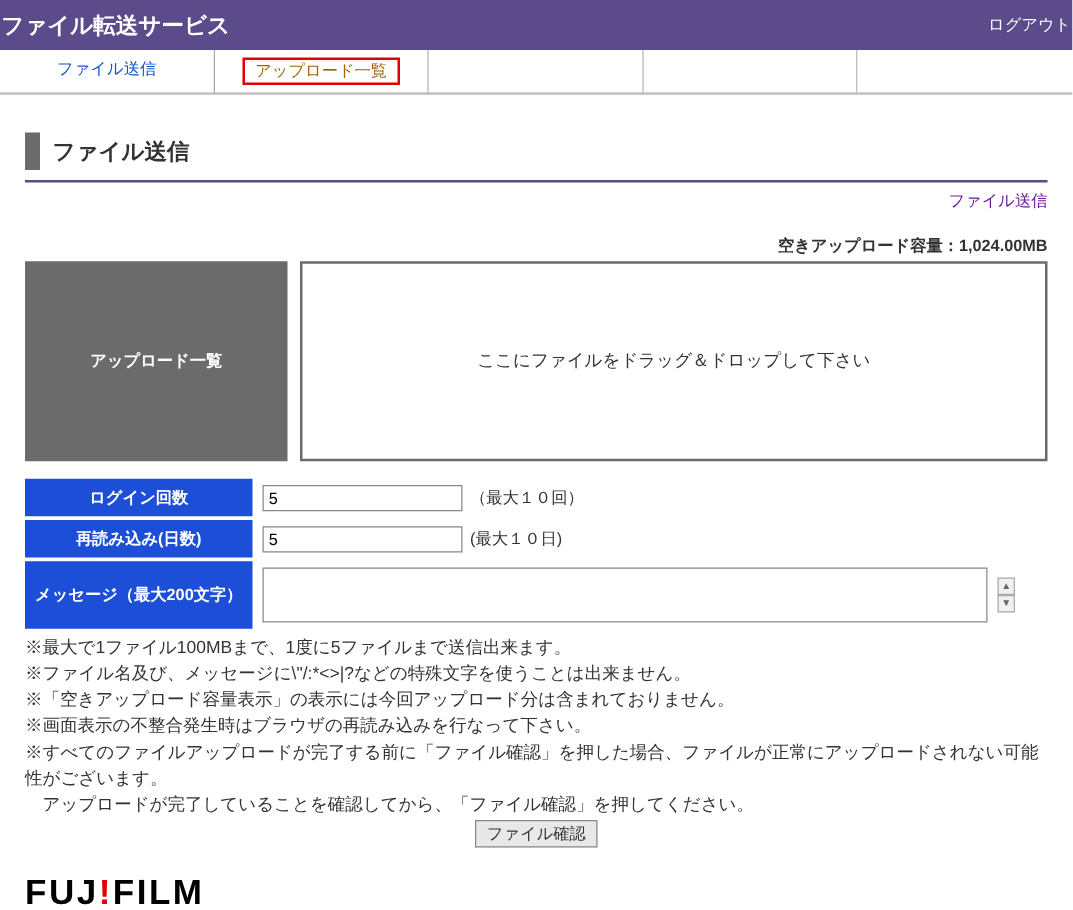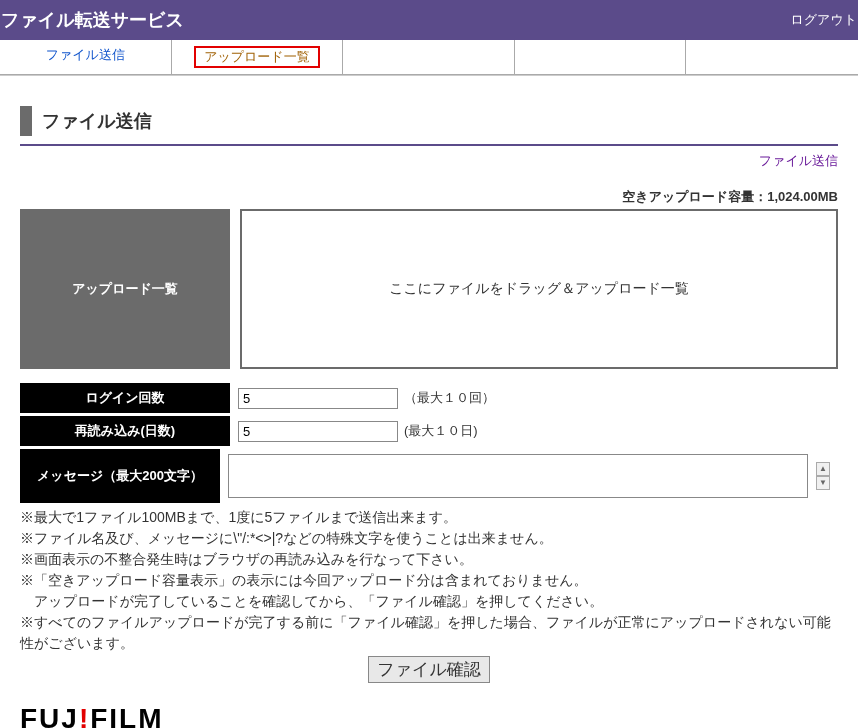--- a/index.html
+++ b/index.html
@@ -13,33 +13,33 @@
     .tab-highlight { color: #a16207; }
     .tab-highlight-box { display: inline-block; border: 2px solid #e20000; padding: 0 8px; }
     .content-pad { padding: 0 20px; }
     .section-title-bar { display: flex; align-items: center; margin-top: 30px; margin-bottom: 8px; }
     .section-accent { width: 12px; height: 30px; background: #6b6b6b; margin-right: 10px; }
     .section-title { font-size: 18px; font-weight: bold; }
     .hr-purple { border: 0; border-top: 2px solid #5b4b8a; margin: 0 0 6px 0; }
     .reload-link { text-align: right; color: #6a1b9a; font-size: 13px; margin-bottom: 18px; cursor: pointer; }
     .capacity { text-align: right; font-size: 13px; font-weight: bold; margin-bottom: 3px; }
     .form-row { display: flex; align-items: stretch; margin-bottom: 3px; }
-    .form-label { width: 210px; background: #000000; color: #fff; display: flex; align-items: center; justify-content: center; font-weight: bold; font-size: 13px; }
+    .form-label { width: 182px; background: #1d4ed8; color: #fff; display: flex; align-items: center; justify-content: center; font-weight: bold; font-size: 13px; }
     .form-value { flex: 1; padding: 4px 8px; display: flex; align-items: center; gap: 6px; }
     .dropzone-row { display: flex; align-items: stretch; margin-bottom: 14px; }
     .dropzone-label { width: 210px; background: #6b6b6b; color: #fff; display: flex; align-items: center; justify-content: center; font-weight: bold; font-size: 13px; height: 160px; }
     .dropzone { flex: 1; margin-left: 10px; border: 2px solid #6b6b6b; display: flex; align-items: center; justify-content: center; color: #333; font-size: 14px; }
     .text-input { width: 160px; border: 1px solid #888; padding: 2px 4px; font-size: 13px; }
     .hint { font-size: 13px; }
     .textarea { width: 580px; height: 44px; border: 1px solid #888; resize: none; font-family: inherit; font-size: 13px; padding: 2px; }
     .msg-row .form-label { height: 54px; text-align: center; }
     .login-row .form-label, .expire-row .form-label { height: 30px; }
     .notes { margin-top: 4px; font-size: 14px; line-height: 1.5; }
     .confirm-row { text-align: center; margin-top: 2px; }
-    .confirm-btn { display: inline-block; border: 1px solid #888; background: #e8e8e8; padding: 1px 8px; font-size: 17px; cursor: pointer; }
+    .confirm-btn { display: inline-block; border: 1px solid #888; background: #e8e8e8; padding: 1px 8px; font-size: 13px; cursor: pointer; }
     .footer { padding: 20px; }
     .logo { font-family: Arial, sans-serif; font-weight: 900; font-size: 28px; letter-spacing: 2px; color: #000; }
     .logo-dot { color: #e20000; }
     .scroll-control { display: inline-flex; flex-direction: column; margin-left: 2px; }
     .scroll-btn { width: 14px; height: 14px; border: 1px solid #aaa; background: #f0f0f0; font-size: 8px; line-height: 12px; text-align: center; color: #666; cursor: pointer; }
   </style>
 </head>
 <body>
 
 <div class="header">
@@ -60,21 +60,21 @@
     <div class="section-accent"></div>
     <div class="section-title">ファイル送信</div>
   </div>
   <hr class="hr-purple">
   <div class="reload-link">ファイル送信</div>
   <div class="capacity">空きアップロード容量：1,024.00MB</div>
 
   <div class="dropzone-row">
     <div class="dropzone-label">アップロード一覧</div>
     <div class="dropzone">
-      <span>ここにファイルをドラッグ＆アップロード一覧</span>
+      <span>ここにファイルをドラッグ＆ドロップして下さい</span>
     </div>
   </div>
 
   <div class="form-row login-row">
     <div class="form-label">ログイン回数</div>
     <div class="form-value">
       <input type="text" class="text-input" value="5" style="">
       <span class="hint">（最大１０回）</span>
     </div>
   </div>
@@ -94,24 +94,24 @@
       <span class="scroll-control">
         <span class="scroll-btn">▲</span>
         <span class="scroll-btn">▼</span>
       </span>
     </div>
   </div>
 
   <div class="notes">
     <div>※最大で1ファイル100MBまで、1度に5ファイルまで送信出来ます。</div>
     <div>※ファイル名及び、メッセージに\"/:*&lt;&gt;|?などの特殊文字を使うことは出来ません。</div>
+    <div>※「空きアップロード容量表示」の表示には今回アップロード分は含まれておりません。</div>
     <div>※画面表示の不整合発生時はブラウザの再読み込みを行なって下さい。</div>
-    <div>※「空きアップロード容量表示」の表示には今回アップロード分は含まれておりません。</div>
+    <div>※すべてのファイルアップロードが完了する前に「ファイル確認」を押した場合、ファイルが正常にアップロードされない可能性がございます。</div>
     <div>　アップロードが完了していることを確認してから、「ファイル確認」を押してください。</div>
-    <div>※すべてのファイルアップロードが完了する前に「ファイル確認」を押した場合、ファイルが正常にアップロードされない可能性がございます。</div>
   </div>
   <div class="confirm-row">
     <span class="confirm-btn">ファイル確認</span>
   </div>
 </div>
 
 <div class="footer">
   <span class="logo"><span>FUJ</span><span class="logo-dot">!</span><span>FILM</span></span>
 </div>
 

